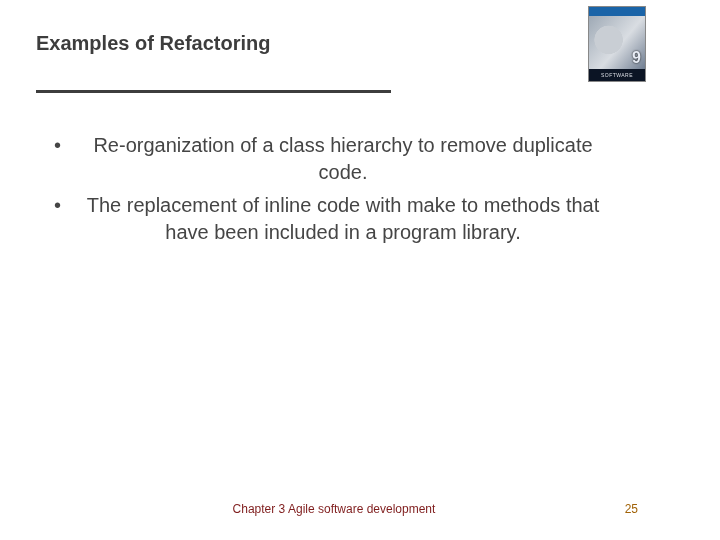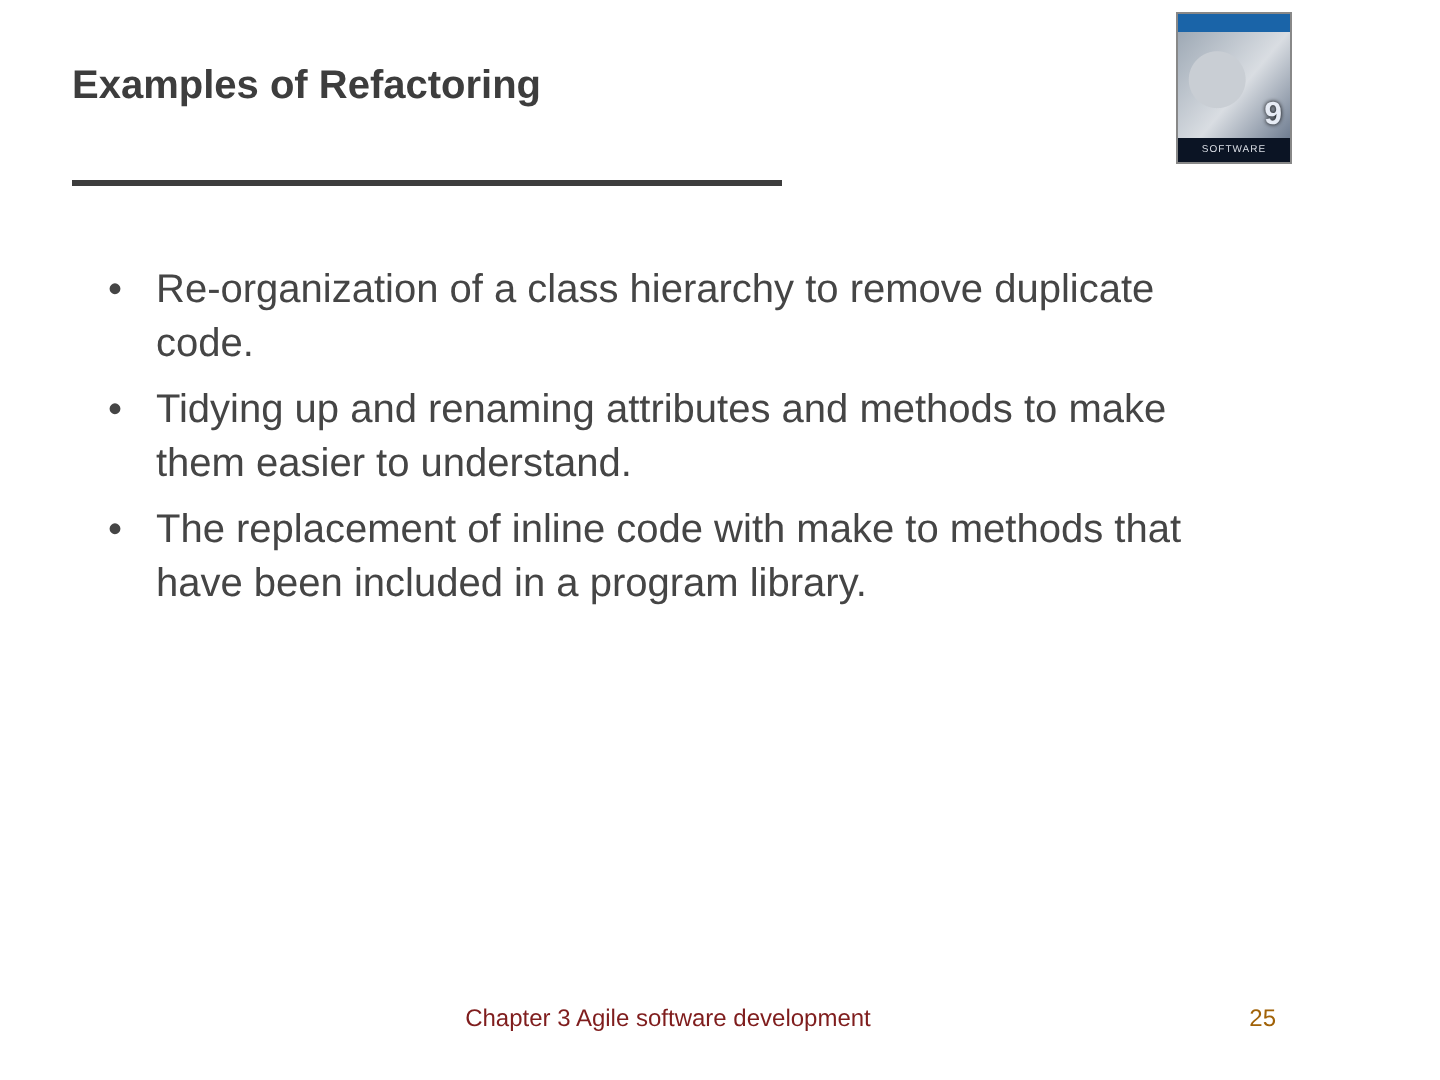--- a/index.html
+++ b/index.html
@@ -83,20 +83,21 @@
     text-shadow: 0 0 2px #000;
   }
   .content {
     position: absolute;
     top: 132px;
     left: 48px;
     right: 60px;
     font-size: 20px;
     line-height: 1.35;
     color: #454545;
+    text-align: center;
   }
   .content ul {
     margin: 0;
     padding: 0;
     list-style: none;
   }
   .content li {
     position: relative;
     padding-left: 30px;
     margin-bottom: 6px;
@@ -137,21 +138,20 @@
   <div class="thumb">
     <div class="band"></div>
     <div class="pic"></div>
     <div class="num">9</div>
     <div class="label">SOFTWARE ENGINEERING</div>
   </div>
 
   <div class="content">
     <ul>
       <li>Re-organization of a class hierarchy to remove duplicate code.</li>
-      <li>Tidying up and renaming attributes and methods to make them easier to understand.</li>
       <li>The replacement of inline code with make to methods that have been included in a program library.</li>
     </ul>
   </div>
 
   <div class="footer-center">Chapter 3 Agile software development</div>
   <div class="footer-right">25</div>
 
 </div>
 
 </body></html>

